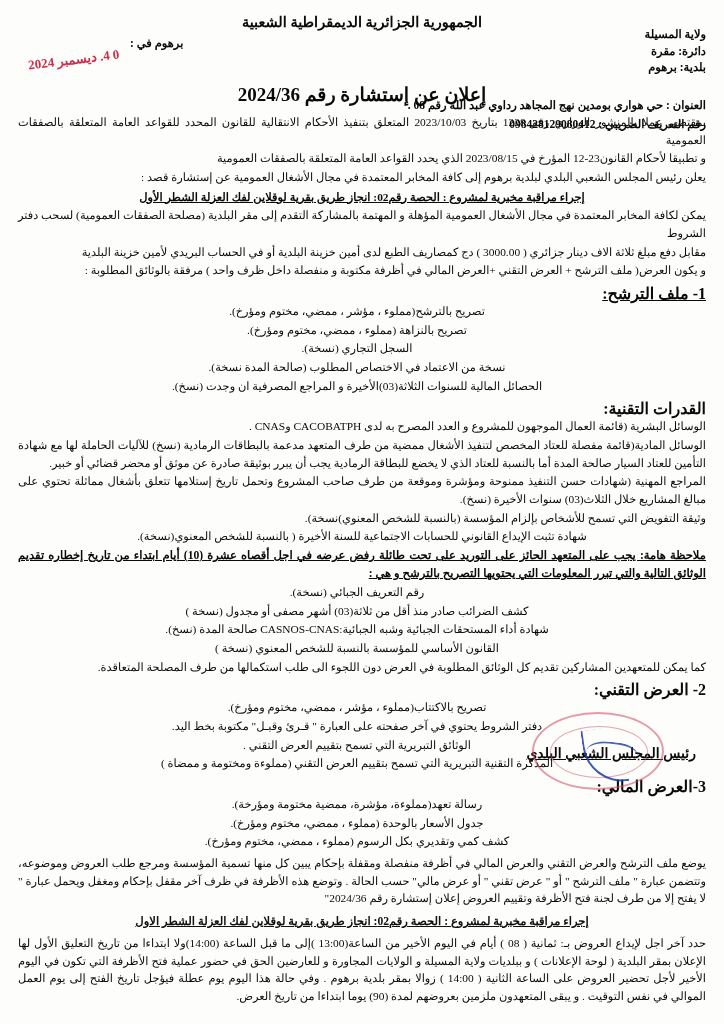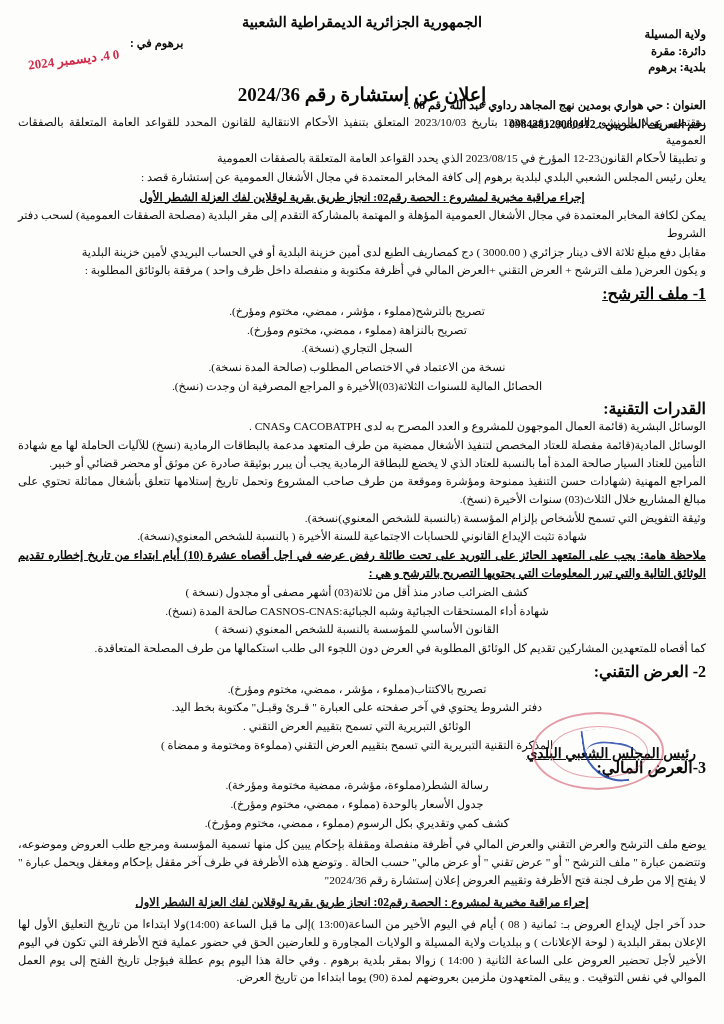--- a/index.html
+++ b/index.html
@@ -211,37 +211,38 @@
   <div>
     <p class="ln">الوسائل البشرية (قائمة العمال الموجهون للمشروع و العدد المصرح به لدى CACOBATPH وCNAS .</p>
     <p class="ln">الوسائل المادية(قائمة مفصلة للعتاد المخصص لتنفيذ الأشغال ممضية من طرف المتعهد مدعمة بالبطاقات الرمادية (نسخ) للآليات الحاملة لها مع شهادة التأمين للعتاد السيار صالحة المدة أما بالنسبة للعتاد الذي لا يخضع للبطاقة الرمادية يجب أن يبرر بوثيقة صادرة عن موثق أو محضر قضائي أو خبير.</p>
     <p class="ln">المراجع المهنية (شهادات حسن التنفيذ ممنوحة ومؤشرة وموقعة من طرف صاحب المشروع وتحمل تاريخ إستلامها تتعلق بأشغال مماثلة تحتوي على مبالغ المشاريع خلال الثلاث(03) سنوات الأخيرة (نسخ).</p>
     <p class="ln">وثيقة التفويض التي تسمح للأشخاص بإلزام المؤسسة (بالنسبة للشخص المعنوي)نسخة).</p>
     <p class="ln c">شهادة تثبت الإيداع القانوني للحسابات الاجتماعية للسنة الأخيرة ( بالنسبة للشخص المعنوي(نسخة).</p>
   </div>
 
   <p class="note-h">ملاحظة هامة: يجب على المتعهد الحائز على التوريد على تحت طائلة رفض عرضه في اجل أقصاه عشرة (10) أيام ابتداء من تاريخ إخطاره تقديم الوثائق التالية والتي تبرر المعلومات التي يحتويها التصريح بالترشح و هي :</p>
   <div class="indent">
+    <p class="ln c">رقم التعريف الجبائي (نسخة).</p>
     <p class="ln c">كشف الضرائب صادر منذ أقل من ثلاثة(03) أشهر مصفى أو مجدول (نسخة )</p>
     <p class="ln c">شهادة أداء المستحقات الجبائية وشبه الجبائية:CASNOS-CNAS صالحة المدة (نسخ).</p>
     <p class="ln c">القانون الأساسي للمؤسسة بالنسبة للشخص المعنوي (نسخة )</p>
   </div>
-  <p class="ln">كما أقصاه للمتعهدين المشاركين تقديم كل الوثائق المطلوبة في العرض دون اللجوء الى طلب استكمالها من طرف المصلحة المتعاقدة.</p>
+  <p class="ln">كما يمكن للمتعهدين المشاركين تقديم كل الوثائق المطلوبة في العرض دون اللجوء الى طلب استكمالها من طرف المصلحة المتعاقدة.</p>
 
   <div class="section-h r">2- العرض التقني:</div>
   <div class="indent">
     <p class="ln c">تصريح بالاكتتاب(مملوء ، مؤشر ، ممضي، مختوم ومؤرخ).</p>
     <p class="ln c">دفتر الشروط يحتوي في آخر صفحته على العبارة " قـرئ وقبـل" مكتوبة بخط اليد.</p>
     <p class="ln c">الوثائق التبريرية التي تسمح بتقييم العرض التقني .</p>
     <p class="ln c">المذكرة التقنية التبريرية التي تسمح بتقييم العرض التقني (مملوءة ومختومة و ممضاة )</p>
   </div>
 
   <div class="section-h r">3-العرض المالي:</div>
   <div class="indent">
-    <p class="ln c">رسالة الشطر(مملوءة، مؤشرة، ممضية مختومة ومؤرخة).</p>
+    <p class="ln c">رسالة تعهد(مملوءة، مؤشرة، ممضية مختومة ومؤرخة).</p>
     <p class="ln c">جدول الأسعار بالوحدة (مملوء ، ممضي، مختوم ومؤرخ).</p>
     <p class="ln c">كشف كمي وتقديري بكل الرسوم (مملوء ، ممضي، مختوم ومؤرخ).</p>
   </div>
 
   <div class="smallgap"></div>
   <p class="ln">يوضع ملف الترشح والعرض التقني والعرض المالي في أظرفة منفصلة ومقفلة بإحكام  يبين كل منها تسمية المؤسسة ومرجع طلب العروض وموضوعه، وتتضمن  عبارة " ملف الترشح " أو " عرض تقني " أو عرض مالي" حسب الحالة .  وتوضع هذه الأظرفة في ظرف آخر مقفل بإحكام ومغفل ويحمل عبارة " لا يفتح إلا من طرف لجنة فتح الأظرفة وتقييم العروض إعلان إستشارة رقم 2024/36"</p>
 
   <p class="redline">إجراء مراقبة مخبرية لمشروع : الحصة رقم02: انجاز طريق بقرية لوقلاين لفك العزلة الشطر الاول</p>
 
   <div class="smallgap"></div>

